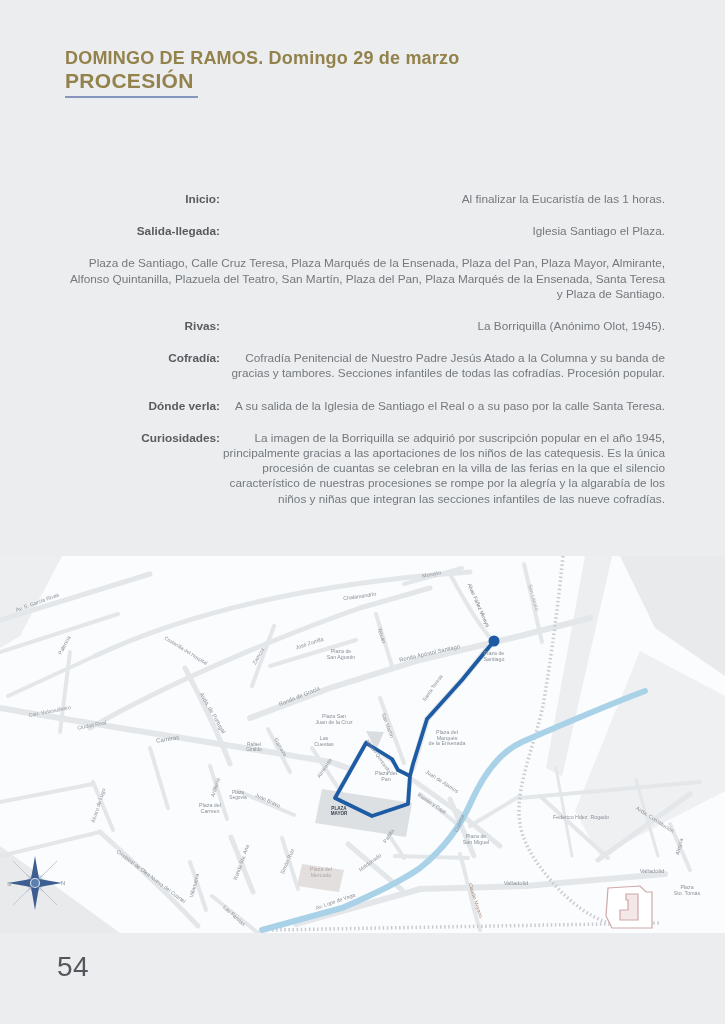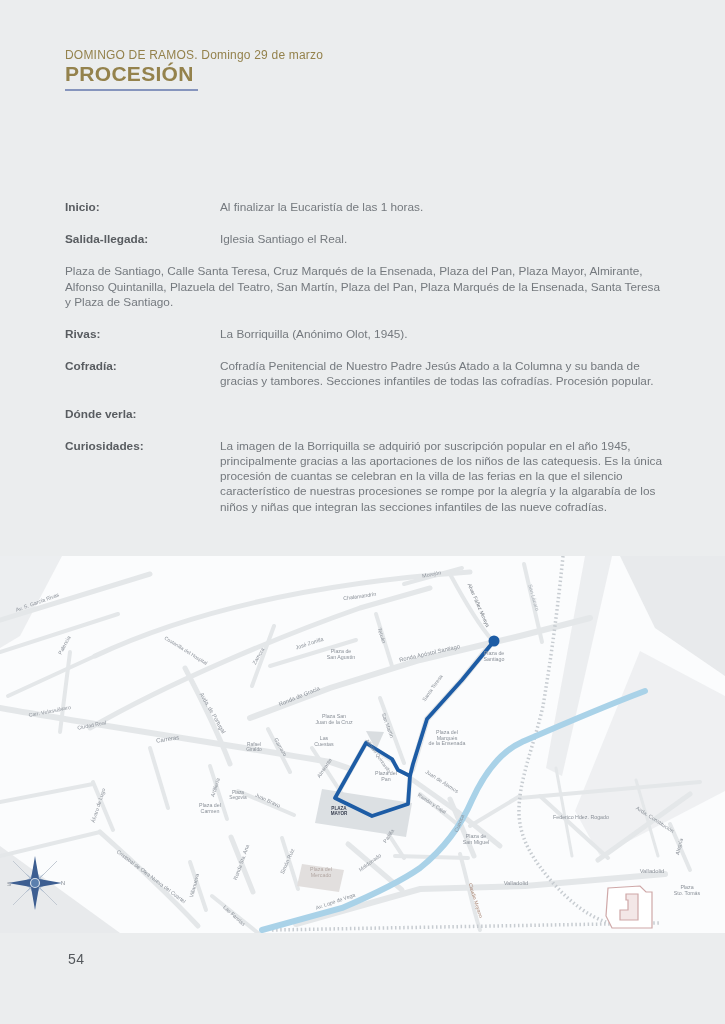--- a/index.html
+++ b/index.html
@@ -16,78 +16,79 @@
   }
   *{margin:0;padding:0;box-sizing:border-box;}
   html,body{width:725px;height:1024px;}
   body{
     background:var(--page-bg);
     font-family:"Liberation Sans","DejaVu Sans",sans-serif;
     position:relative;overflow:hidden;
   }
   .header{position:absolute;left:65px;top:48px;}
   .eyebrow{
-    color:var(--gold);font-size:12px;font-weight:400;letter-spacing:.2px;text-align:right;
+    color:var(--gold);font-size:18px;font-weight:700;letter-spacing:.2px;text-align:right;
   }
   .title-line{
     color:var(--gold);font-size:21px;font-weight:bold;letter-spacing:.3px;
     display:table;padding:0 4px 3px 0;
     border-bottom:2px solid var(--underline);
   }
-  .info{position:absolute;left:65px;top:200px;width:600px;}
+  .info{position:absolute;left:65px;top:192px;width:600px;text-align:right;}
   .row{display:flex;margin-bottom:17px;}
   .row .lbl{
     width:155px;flex:0 0 155px;color:var(--label-ink);
     font-size:11.8px;font-weight:bold;line-height:15.2px;
   }
   .row .val{
     flex:1;color:var(--value-ink);font-size:11.8px;line-height:15.2px;
   }
   .map-wrap{position:absolute;left:0;top:556px;width:725px;height:377px;background:var(--map-bg);}
   .map-wrap svg{display:block;}
   .pagenum{
-    position:absolute;left:68px;top:951px;color:#54585c;font-size:14px;letter-spacing:.5px;
+    position:absolute;left:57px;top:951px;color:#54585c;font-size:28px;letter-spacing:.5px;
   }
   text{font-family:"Liberation Sans","DejaVu Sans",sans-serif;}
 </style>
 </head>
 <body>
 
 <div class="header">
   <div class="eyebrow">DOMINGO DE RAMOS. Domingo 29 de marzo</div>
   <div class="title-line">PROCESIÓN</div>
 </div>
 
 <div class="info" id="info-list">
   <div class="row">
     <div class="lbl">Inicio:</div>
     <div class="val">Al finalizar la Eucaristía de las 1 horas.</div>
   </div>
 
   <div class="row">
     <div class="lbl">Salida-llegada:</div>
-    <div class="val">Iglesia Santiago el Real.</div>
-  </div>
-
-  <div class="row">
-    <div class="val">Plaza de Santiago, Calle Santa Teresa, Cruz Marqués de la Ensenada, Plaza del Pan, Plaza Mayor, Almirante, Alfonso Quintanilla, Plazuela del Teatro, San Martín, Plaza del Pan, Plaza Marqués de la Ensenada, Santa Teresa y Plaza de Santiago.</div>
+    <div class="val">Iglesia Santiago el Plaza.</div>
+  </div>
+
+  <div class="row">
+    <div class="val">Plaza de Santiago, Calle Cruz Teresa, Plaza Marqués de la Ensenada, Plaza del Pan, Plaza Mayor, Almirante, Alfonso Quintanilla, Plazuela del Teatro, San Martín, Plaza del Pan, Plaza Marqués de la Ensenada, Santa Teresa y Plaza de Santiago.</div>
   </div>
 
   <div class="row">
     <div class="lbl">Rivas:</div>
     <div class="val">La Borriquilla (Anónimo Olot, 1945).</div>
   </div>
 
   <div class="row">
     <div class="lbl">Cofradía:</div>
     <div class="val">Cofradía Penitencial de Nuestro Padre Jesús Atado a la Columna y su banda de gracias y tambores. Secciones infantiles de todas las cofradías. Procesión popular.</div>
   </div>
 
   <div class="row">
     <div class="lbl">Dónde verla:</div>
+    <div class="val">A su salida de la Iglesia de Santiago el Real o a su paso por la calle Santa Teresa.</div>
   </div>
 
   <div class="row">
     <div class="lbl">Curiosidades:</div>
     <div class="val">La imagen de la Borriquilla se adquirió por suscripción popular en el año 1945, principalmente gracias a las aportaciones de los niños de las catequesis. Es la única procesión de cuantas se celebran en la villa de las ferias en la que el silencio característico de nuestras procesiones se rompe por la alegría y la algarabía de los niños y niñas que integran las secciones infantiles de las nueve cofradías.</div>
   </div>
 </div>
 
 <div class="map-wrap">
 <svg width="725" height="377" viewBox="0 0 725 377">

